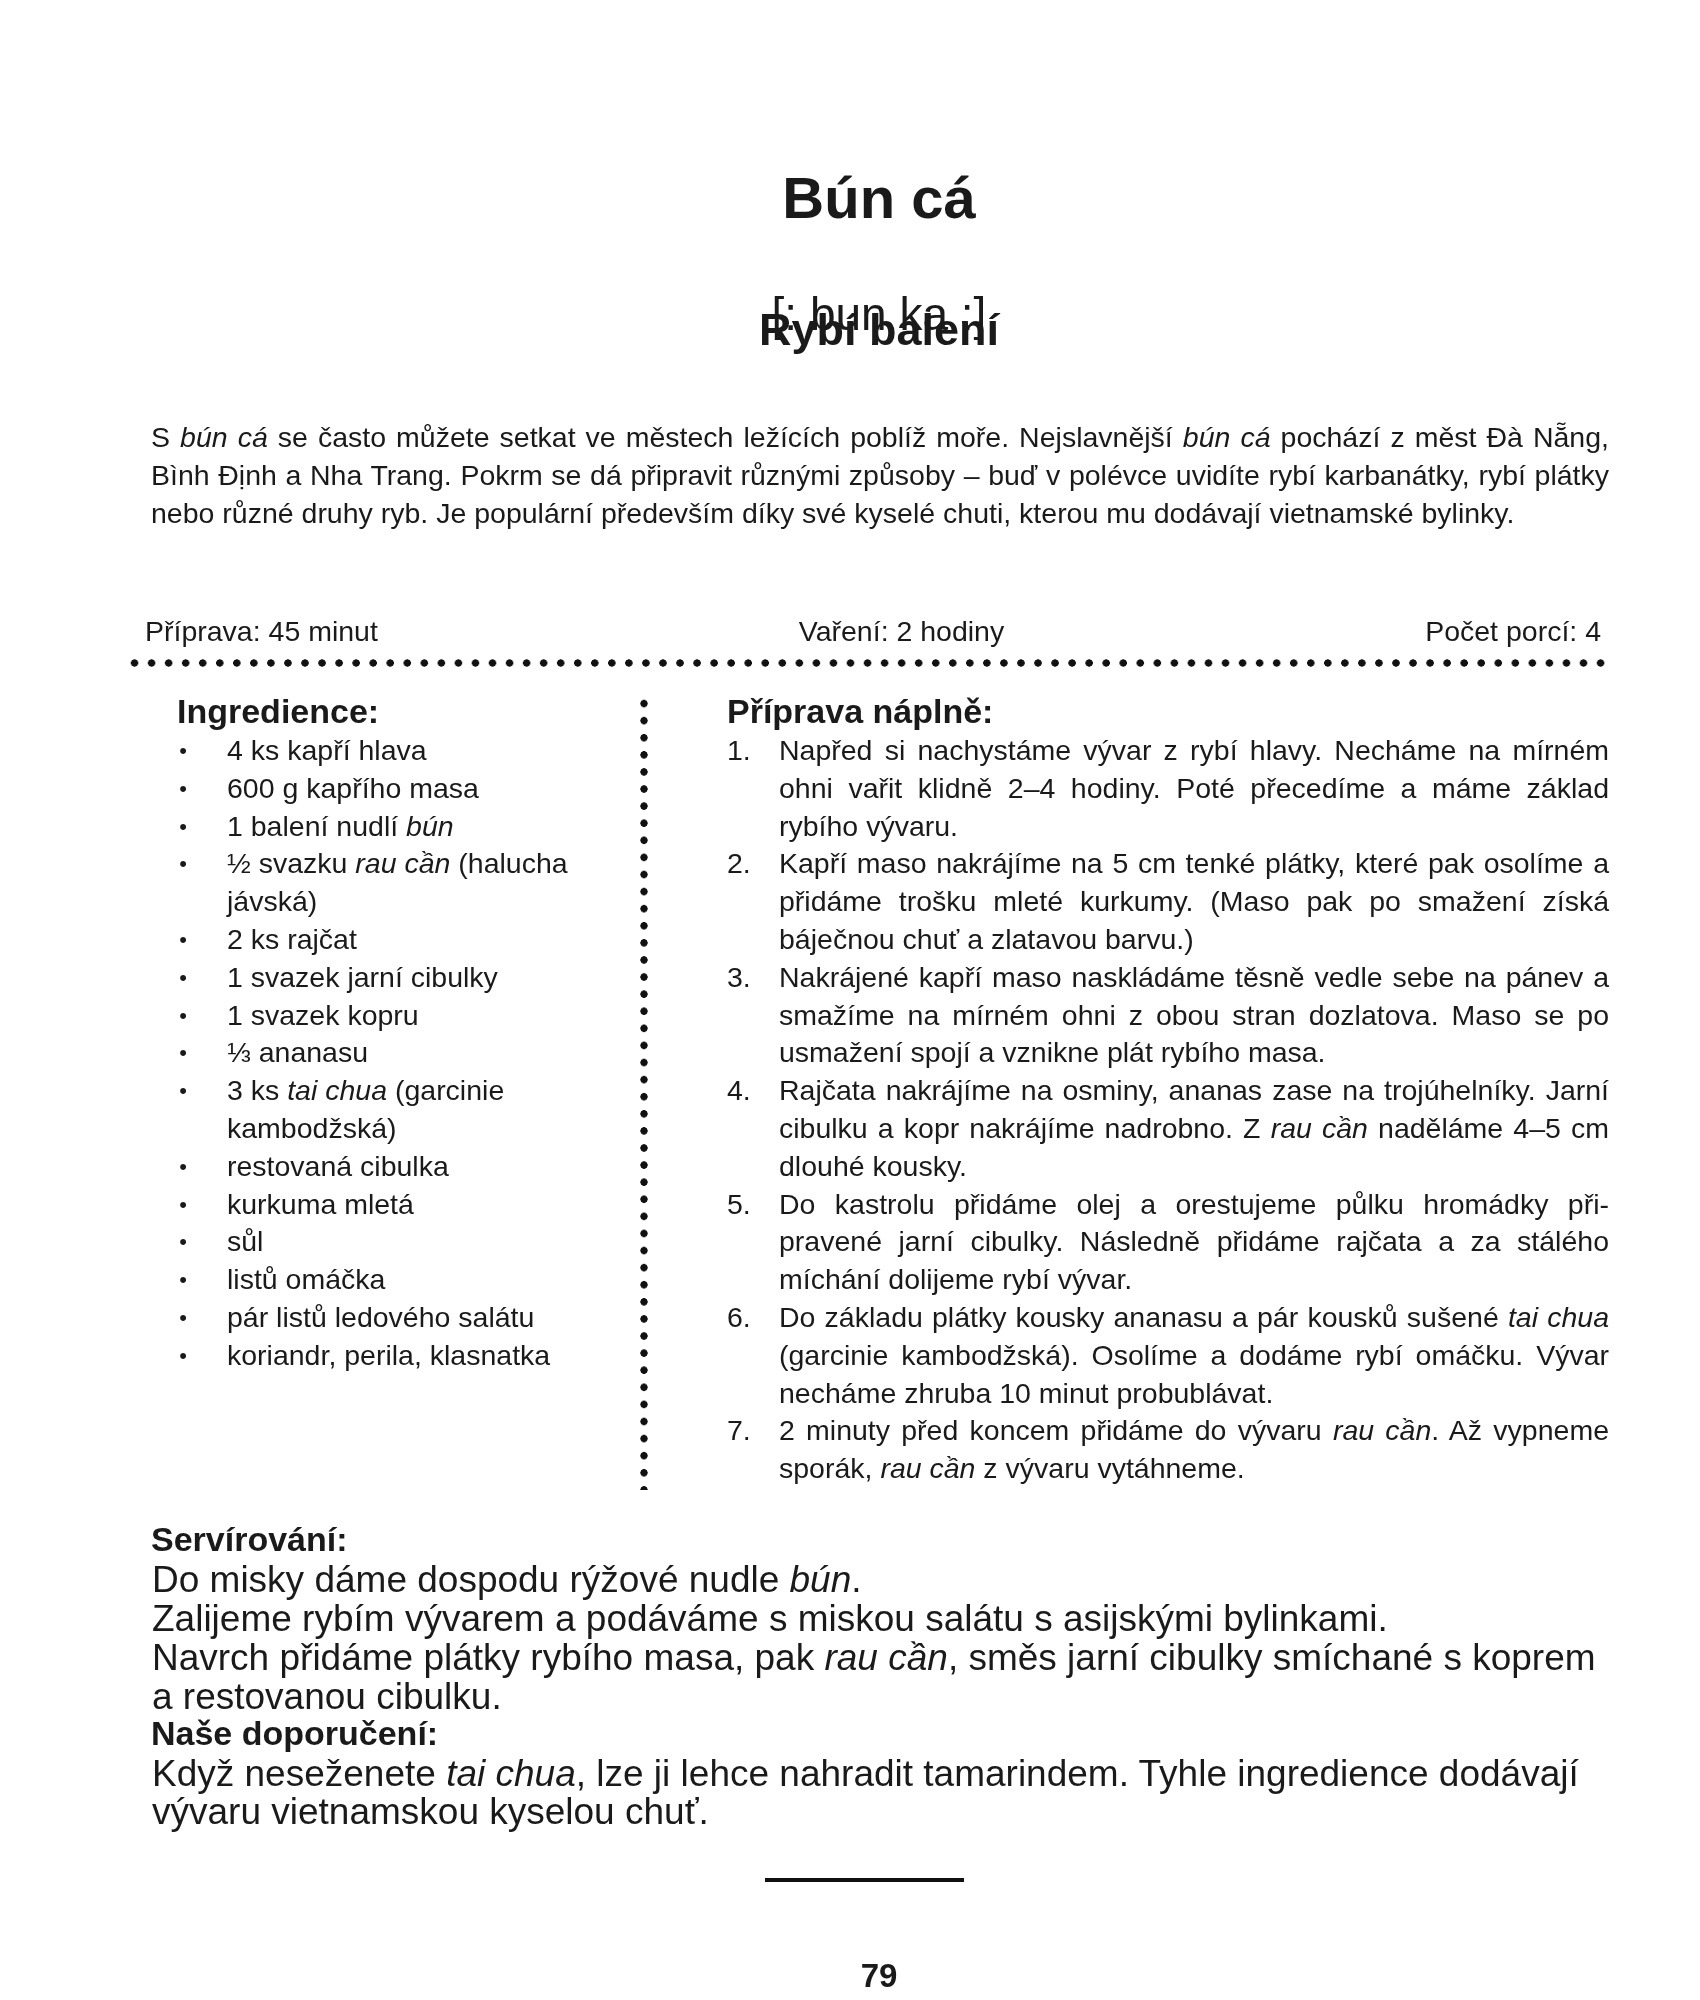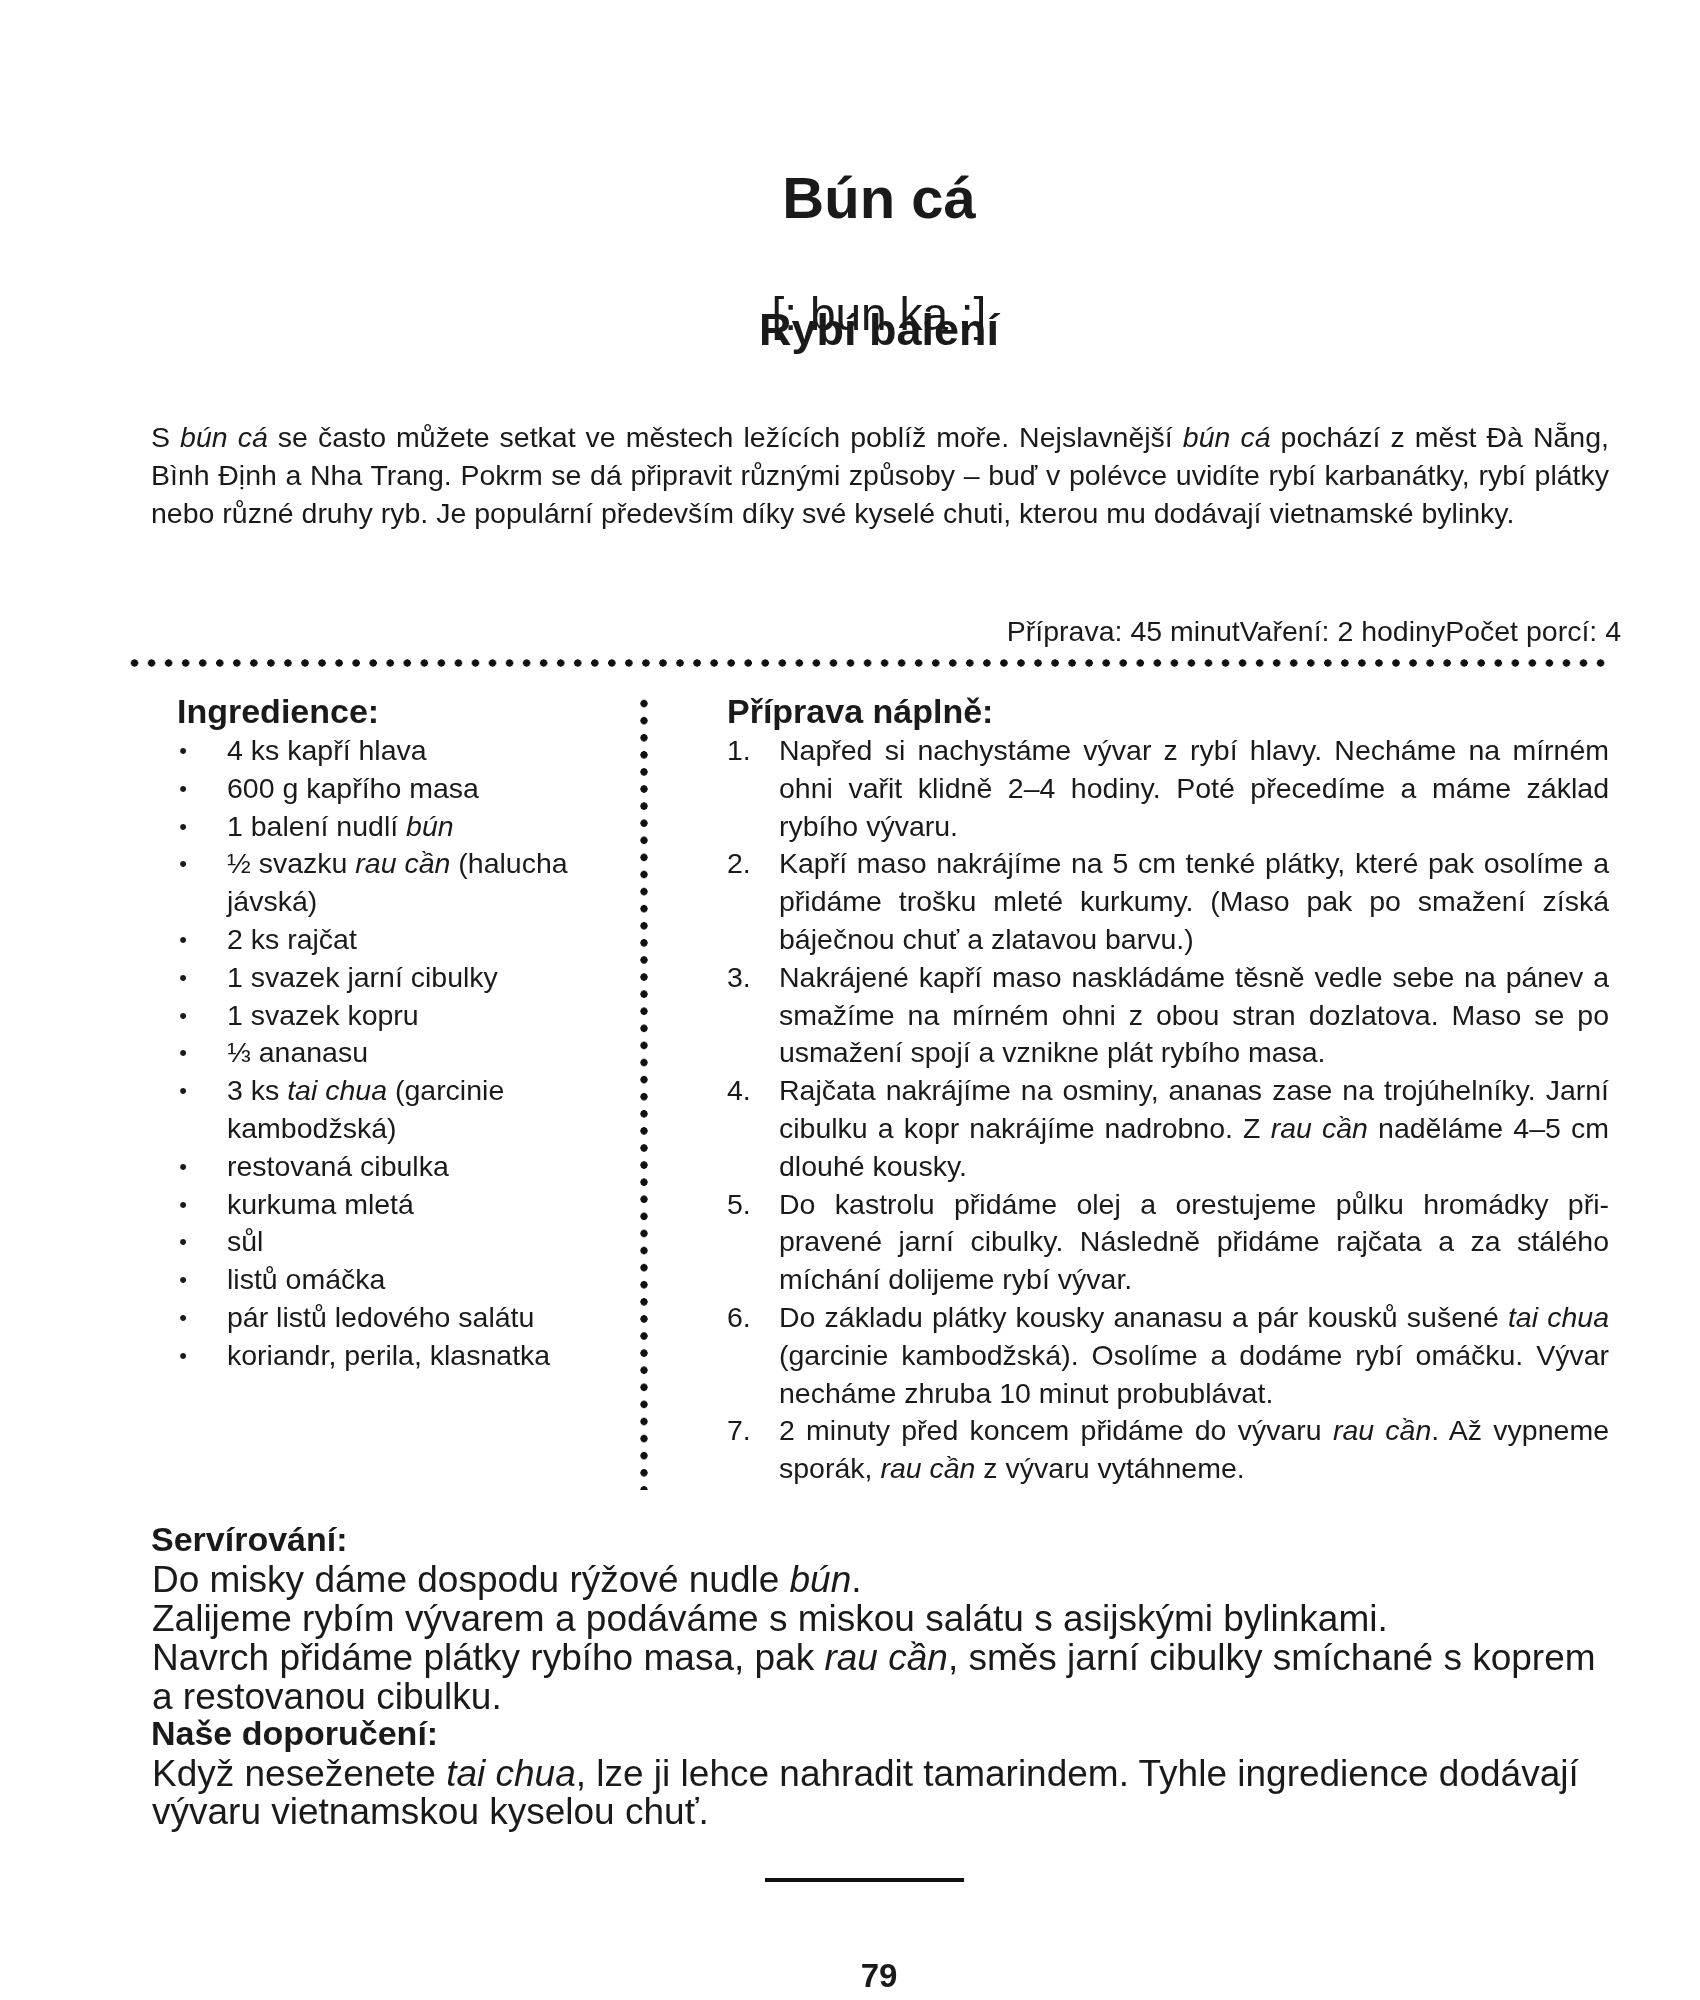--- a/index.html
+++ b/index.html
@@ -8,22 +8,22 @@
   .abs { position: absolute; padding-left: 29px; }
   .center { left: 0; width: 1700px; text-align: center; margin-top: 48px; }
   #title { top: 166px; font-size: 58px; font-weight: bold; line-height: 64px; }
   #pron { top: 238px; font-size: 46px; line-height: 56px; font-weight: normal; }
   #subtitle { top: 304px; font-size: 45px; font-weight: bold; line-height: 52px; }
 
   #intro { left: 122px; width: 1458px; top: 418px; font-size: 28.5px; line-height: 38.2px;
            text-align: justify; }
   #intro p { margin: 0; }
 
-  #meta { left: 136px; width: 1456px; top: 614px; font-size: 28.5px; line-height: 34px;
-          display: flex; justify-content: flex-end; }
+  #meta { left: 116px; width: 1456px; top: 614px; font-size: 28.5px; line-height: 34px;
+          display: flex; justify-content: space-between; }
   #meta span { white-space: nowrap; }
 
   .hdots { left: 126px; top: 659px; width: 1453px; height: 8px;
            background-image: radial-gradient(circle, #111 3.4px, transparent 3.9px);
            background-size: 17.05px 8px; background-repeat: repeat-x; background-position: 0 0; }
   .vdots { left: 640px; top: 695px; width: 8px; height: 795px;
            background-image: radial-gradient(circle, #111 3.4px, transparent 3.9px);
            background-size: 8px 17.1px; background-repeat: repeat-y; }
 
   #ingr { left: 148px; top: 690px; width: 440px; }

